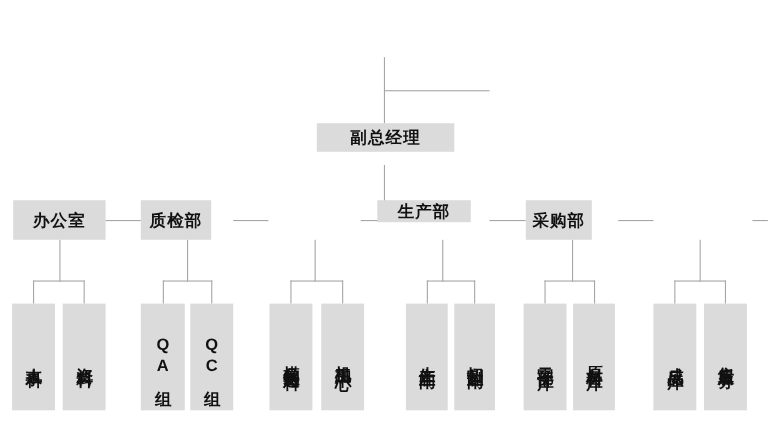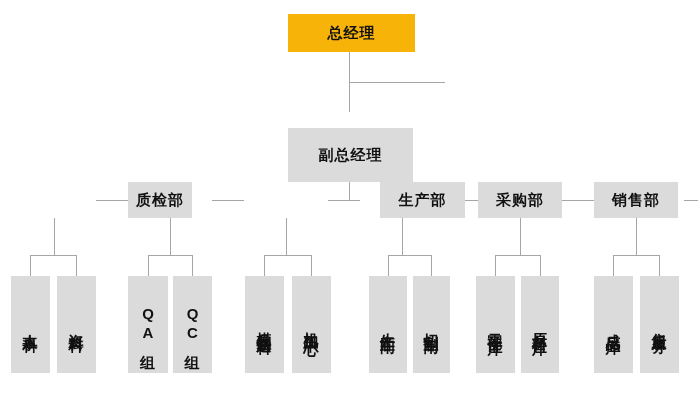--- a/index.html
+++ b/index.html
@@ -72,29 +72,28 @@
   <div class="line" style="left:192px;top:255px;width:1px;height:21px"></div>
   <div class="line" style="left:264px;top:255px;width:1px;height:21px"></div>
   <div class="line" style="left:311px;top:255px;width:1px;height:21px"></div>
   <div class="line" style="left:388px;top:255px;width:1px;height:21px"></div>
   <div class="line" style="left:431px;top:255px;width:1px;height:21px"></div>
   <div class="line" style="left:495px;top:255px;width:1px;height:21px"></div>
   <div class="line" style="left:540px;top:255px;width:1px;height:21px"></div>
   <div class="line" style="left:613px;top:255px;width:1px;height:21px"></div>
   <div class="line" style="left:659px;top:255px;width:1px;height:21px"></div>
 
-  <div class="box root" style="left:288px;top:14px;width:127px;height:38px">总经理</div>
 
 
-  <div class="box" style="left:288px;top:128px;width:125px;height:54px">副总经理</div>
+  <div class="box" style="left:288px;top:112px;width:125px;height:26px">副总经理</div>
 
+  <div class="box" style="left:12px;top:182px;width:84px;height:36px">办公室</div>
   <div class="box" style="left:128px;top:182px;width:64px;height:36px">质检部</div>
-  <div class="box" style="left:380px;top:182px;width:85px;height:36px">生产部</div>
-  <div class="box" style="left:478px;top:182px;width:84px;height:36px">采购部</div>
-  <div class="box" style="left:594px;top:182px;width:84px;height:36px">销售部</div>
+  <div class="box" style="left:343px;top:182px;width:85px;height:20px">生产部</div>
+  <div class="box" style="left:478px;top:182px;width:60px;height:36px">采购部</div>
 
   <div class="box vbox" style="left:11px;top:276px;width:39px;height:97px">
       <span>人事科</span>
     </div>
   <div class="box vbox" style="left:57px;top:276px;width:39px;height:97px">
       <span>资料科</span>
     </div>
 
   <div class="box vbox" style="left:128px;top:276px;width:40px;height:97px">
       <span>QA组</span>

